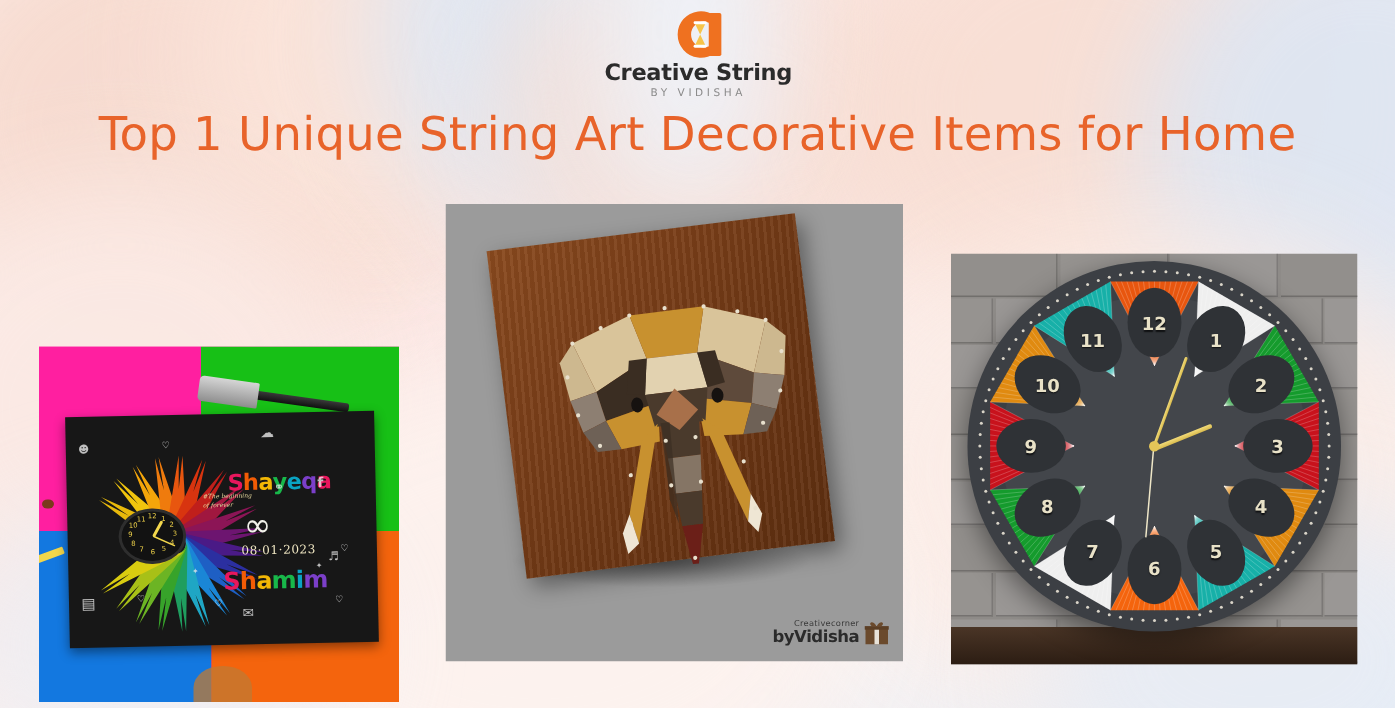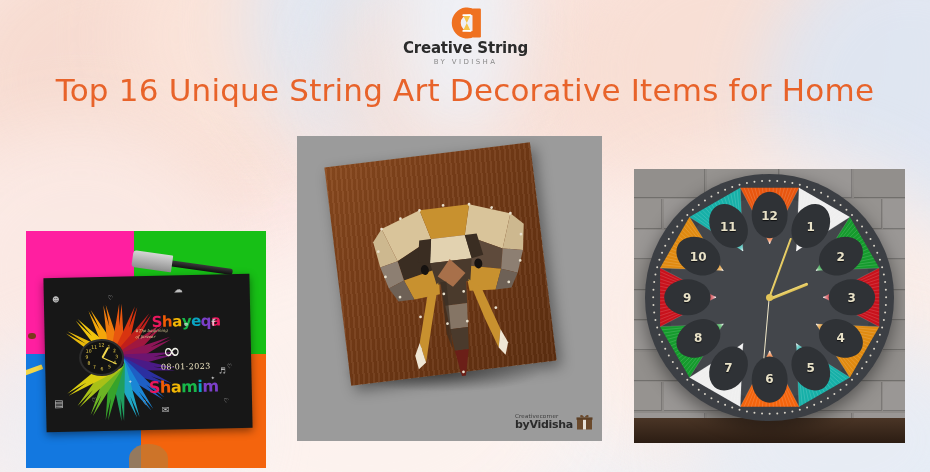--- a/index.html
+++ b/index.html
@@ -101,21 +101,21 @@
   .p2-shadow{position:absolute;left:14%;top:72%;width:66%;height:12%;
     background:radial-gradient(ellipse at center,rgba(0,0,0,.35),rgba(0,0,0,0) 70%);}
   .p2-board{position:absolute;left:13%;top:6%;width:68%;height:72%;
     transform:rotate(-7deg);
     background:linear-gradient(135deg,#8a4a1e 0%,#7b3f19 30%,#6d3714 60%,#5d2e10 100%);
     box-shadow:4px 6px 14px rgba(0,0,0,.4);}
   .p2-board::after{content:"";position:absolute;inset:0;
     background:repeating-linear-gradient(92deg,rgba(255,255,255,.05) 0 2px,rgba(0,0,0,.05) 2px 5px);}
   .p2-art{position:absolute;left:14%;top:9%;width:73%;height:72%;}
   .p2-wm{position:absolute;right:3%;bottom:3.5%;display:flex;align-items:flex-end;gap:3px;}
-  .p2-wm-txt{text-align:left;line-height:1;}
+  .p2-wm-txt{text-align:right;line-height:1;}
   .p2-wm-top{font-size:5.5px;color:#3a3a3a;font-family:"DejaVu Sans", sans-serif;
     letter-spacing:.2px;}
   .p2-wm-bot{font-size:11px;color:#2b2b2b;font-weight:bold;
     font-family:"DejaVu Sans", sans-serif;letter-spacing:-.3px;}
   .p2-gift{width:17px;height:16px;position:relative;}
 
   
   .p3-wall{position:absolute;inset:0;background:#8e8b88;}
   .p3-brick{position:absolute;background:rgba(255,255,255,.08);
     border-bottom:1px solid rgba(0,0,0,.22);border-right:1px solid rgba(0,0,0,.18);}
@@ -162,21 +162,21 @@
         <rect x="26.5" y="2.6" width="8.4" height="28.8" rx="1.2" fill="#ef7120"></rect>
         <path d="M17.2 9.5h7.2l-3.6 7.5 3.6 7.5h-7.2l3.6-7.5z" fill="#f6c44a"></path>
         <rect x="16.4" y="8.2" width="8.8" height="1.9" rx=".9" fill="#ffffff"></rect>
         <rect x="16.4" y="23.9" width="8.8" height="1.9" rx=".9" fill="#ffffff"></rect>
       </svg>
     </div>
     <div class="logo-name">Creative String</div>
     <div class="logo-sub">BY VIDISHA</div>
   </div>
 
-  <div class="headline">Top 16 Unique String Art Decorative Items for Home</div>
+  <div class="headline">Top 1 Unique String Art Decorative Items for Home</div>
 
   <div class="photo" id="photo-1">
     <div class="p1-bg"></div>
     <div class="p1-q p1-pinkq"></div>
     <div class="p1-q p1-green"></div>
     <div class="p1-q p1-blue"></div>
     <div class="p1-q p1-orange"></div>
 
     <div class="p1-pencil" style="left:-2%;top:58%;width:9%;height:2%;transform:rotate(-20deg);"></div>
     <div class="p1-pencil" style="left:1%;top:43%;width:3%;height:2.5%;background:#7a3a1c;border-radius:50%;"></div>

